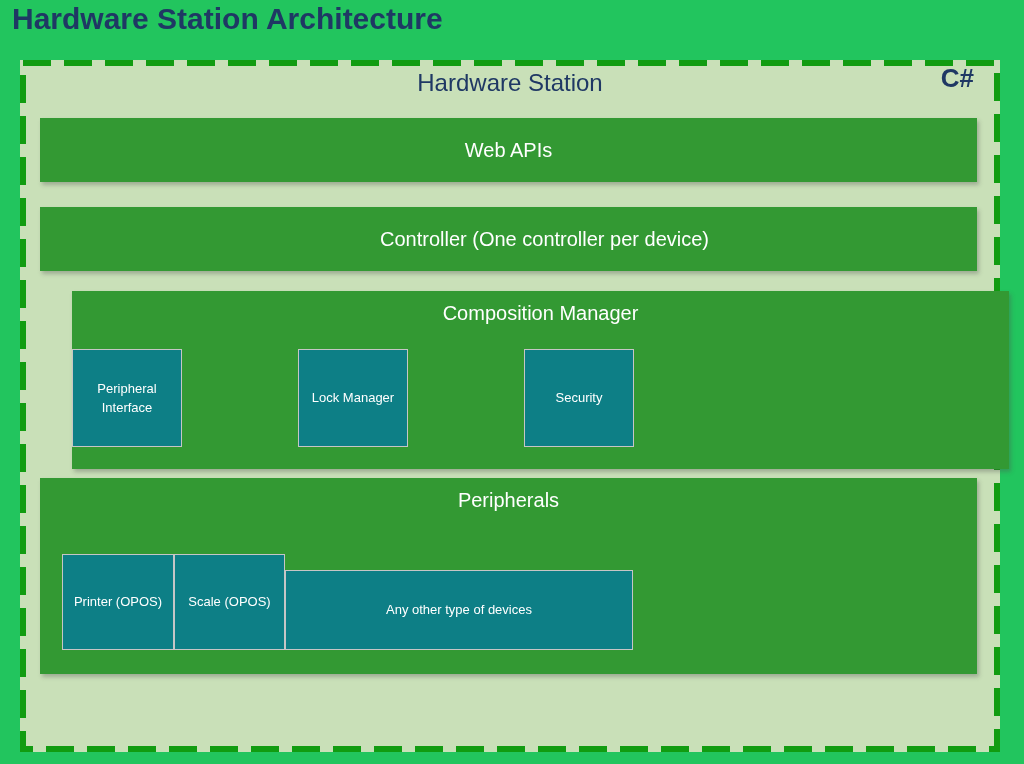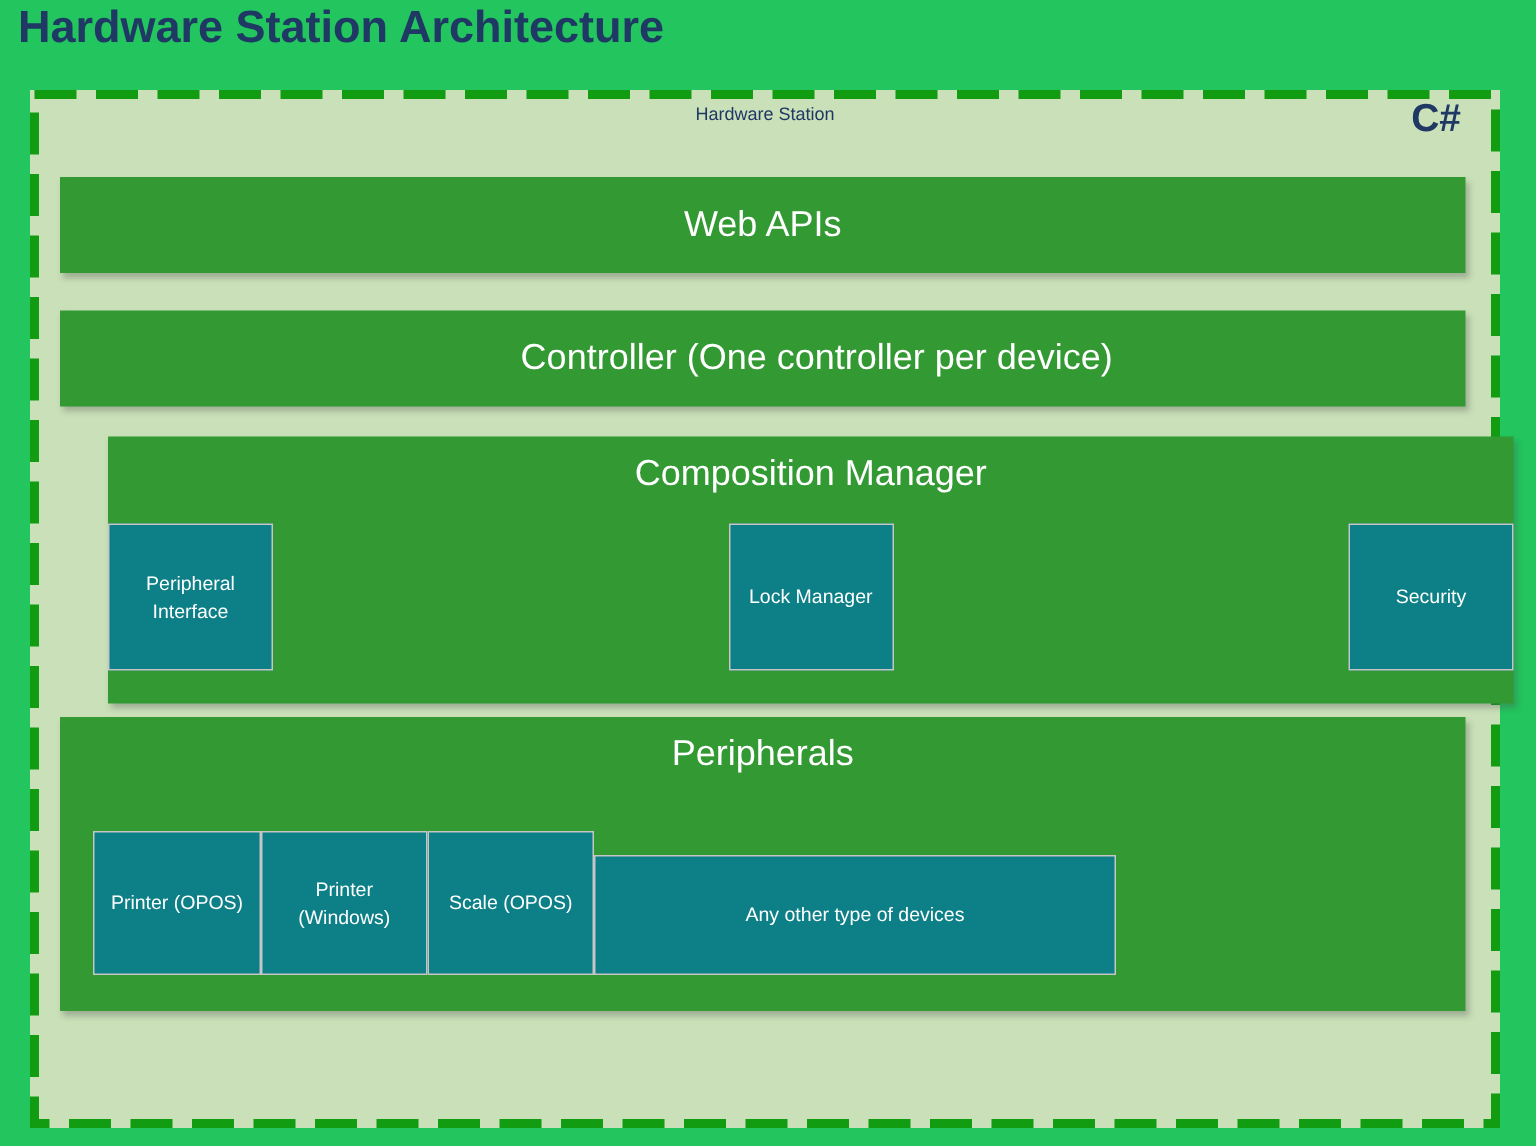--- a/index.html
+++ b/index.html
@@ -49,21 +49,21 @@
     width: 100%; height: 100%;
     pointer-events: none;
   }
 
   .station-label {
     position: absolute;
     top: 9px;
     left: 0;
     width: 100%;
     text-align: center;
-    font-size: 12px;
+    font-size: 24px;
     color: var(--title-text);
   }
 
   .csharp {
     position: absolute;
     top: 3px;
     right: 26px;
     font-size: 26px;
     font-weight: 600;
     color: var(--title-text);
@@ -78,21 +78,21 @@
     color: var(--layer-text);
   }
   .layer-web-apis    { top: 58px;  height: 64px; }
   .layer-controller  { top: 147px; height: 64px; padding-left: 36px; }
   .layer-composition { top: 231px; height: 178px; margin-left: 32px; }
   .layer-peripherals { top: 418px; height: 196px; }
 
   .layer-title {
     width: 100%;
     text-align: center;
-    font-size: 24px;
+    font-size: 20px;
     color: var(--layer-text);
   }
   .v-center {
     position: absolute;
     top: 50%;
     transform: translateY(-50%);
   }
   .at-top {
     position: absolute;
     top: 11px;
@@ -100,21 +100,22 @@
 
   .box-row {
     position: absolute;
     left: 0;
     width: 100%;
     display: flex;
   }
   .row-composition {
     top: 58px;
     height: 98px;
-    justify-content: space-between;
+    justify-content: flex-start;
+    gap: 116px;
   }
   .row-peripherals {
     top: 76px;
     height: 96px;
     justify-content: flex-start;
     padding-left: 22px;
   }
 
   .tbox {
     background: var(--box-fill);
@@ -172,23 +173,20 @@
       </div>
     </div>
 
     <div class="layer layer-peripherals">
       <div class="layer-title at-top">Peripherals</div>
       <div class="box-row row-peripherals">
         <div class="tbox w-s1">
           <span>Printer (OPOS)</span>
         </div>
         <div class="tbox w-s2">
-          <span>Printer (Windows)</span>
-        </div>
-        <div class="tbox w-s2">
           <span>Scale (OPOS)</span>
         </div>
         <div class="tbox w-wide">
           <span>Any other type of devices</span>
         </div>
       </div>
     </div>
 
   </div>
 </div>

